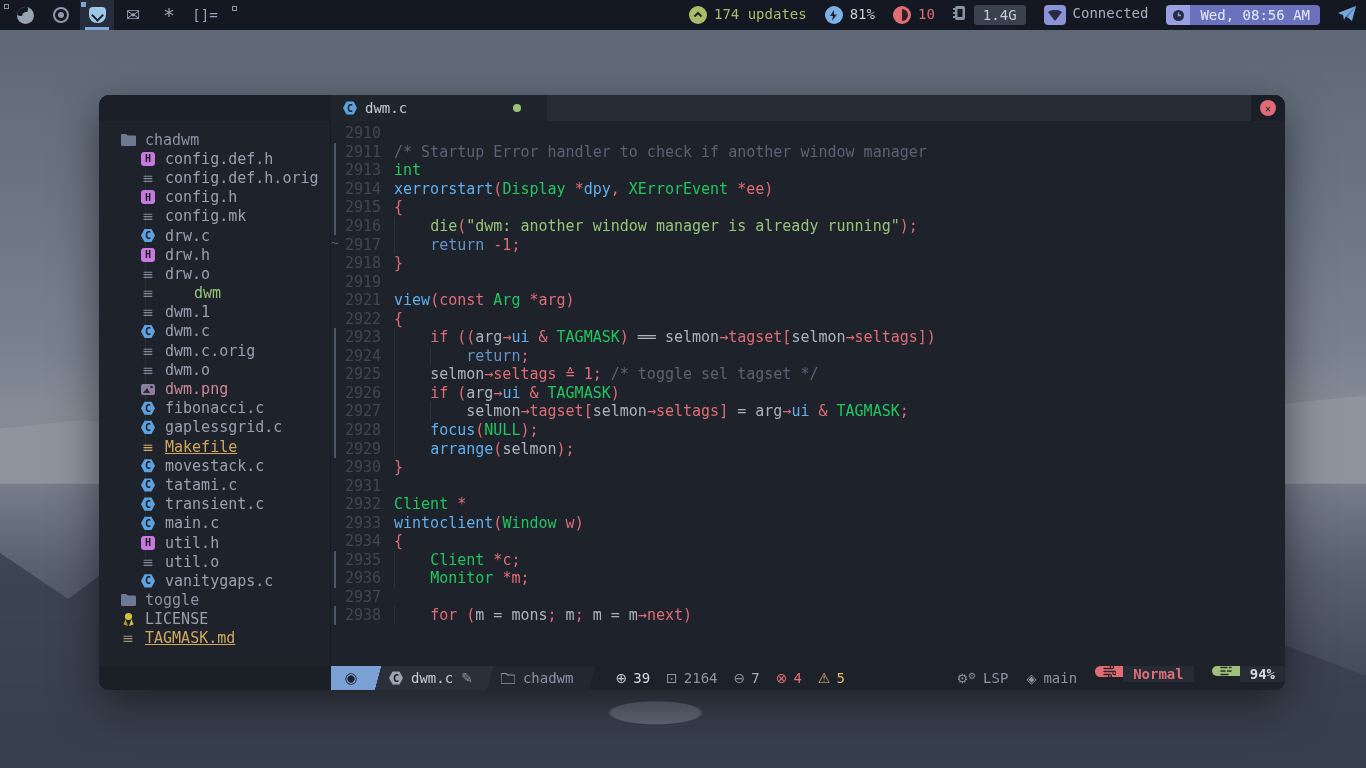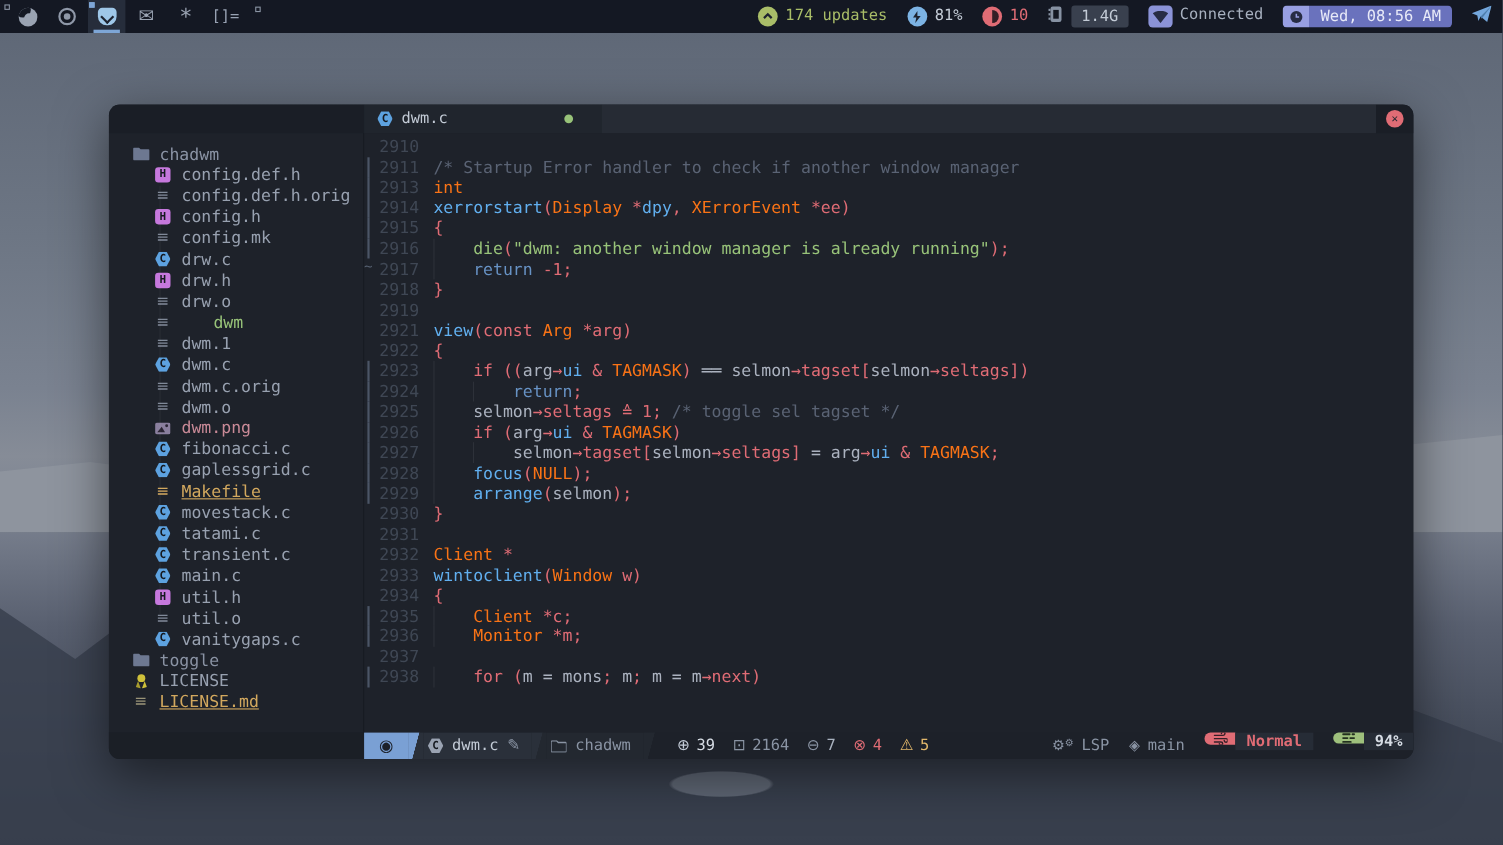--- a/index.html
+++ b/index.html
@@ -81,21 +81,21 @@
   
   .editor { flex:1; padding-top:3px; overflow:hidden; position:relative; font-size:15px; }
   .cl { height:18.55px; display:flex; align-items:center; white-space:pre; }
   .cl .sign { width:10px; flex:0 0 auto; position:relative; height:100%; color:#566070; font-size:13px; }
   .cl .sign .bar { position:absolute; left:3px; top:0; bottom:0; width:2px; background:#4b5566; }
   .cl .num { width:40px; flex:0 0 auto; text-align:right; color:#3f4754; margin-right:13px; }
   .cl.cur { background:rgba(255,255,255,.025); }
   .cl.cur .num { color:#d2d8e0; font-weight:bold; }
   .codetext { position:relative; flex:1; height:100%; display:flex; align-items:center; }
   .guide { position:absolute; top:0; bottom:0; width:1px; background:rgba(255,255,255,.07); }
-  .fg{color:#abb2bf} .cm{color:#5a6374} .ty{color:#f97316} .fn{color:#61afef} .bl{color:#61afef}
+  .fg{color:#abb2bf} .cm{color:#5a6374} .ty{color:#22c55e} .fn{color:#61afef} .bl{color:#61afef}
   .re{color:#e06c75} .pu{color:#e06c75} .st{color:#98c379} .gr{color:#98c379} .kw{color:#6792c4}
 
   
   .statusline { height:24px; flex:0 0 auto; background:#1d2129; display:flex; align-items:stretch; font-size:14px; color:#8a94a4; }
   .sl-treepad { width:232px; background:#1b1f26; flex:0 0 auto; }
   .sl-mode { width:40px; background:#7aa0d4; display:flex; align-items:center; justify-content:center; color:#1d2129; font-size:15px; }
   .sl-sep1 { width:14px; background:linear-gradient(105deg,#7aa0d4 49%,#2a303a 51%); }
   .sl-file { background:#2a303a; display:flex; align-items:center; gap:8px; padding:0 10px 0 4px; color:#c3cbd6; }
   .sl-sep2 { width:14px; background:linear-gradient(105deg,#2a303a 49%,#232830 51%); }
   .sl-dir { background:#232830; display:flex; align-items:center; gap:8px; padding:0 12px 0 4px; color:#8a94a4; }
@@ -396,21 +396,21 @@
                 <polygon points="2.5,7 5,14 0.5,12.5" fill="#a89c2e"></polygon>
                 <polygon points="8.5,7 10.5,12.5 6,14" fill="#cfc13a"></polygon>
               </svg>
             </span>
             <span class="">LICENSE</span>
           </div>
           <div class="trow d0">
             <span class="ticon">
               <span class="listicon" style="color:#9a9478">≡</span>
             </span>
-            <span class="lbl-yellow">LICENSE.md</span>
+            <span class="lbl-yellow">TAGMASK.md</span>
           </div>
         </div>
       <div class="editor" id="editor">
           <div class="cl"><span class="sign"></span><span class="num">2910</span><span class="codetext"></span></div>
           <div class="cl"><span class="sign"><span class="bar"></span></span><span class="num">2911</span><span class="codetext"><span class="cm">/* Startup Error handler to check if another window manager</span></span></div>
           <div class="cl"><span class="sign"><span class="bar"></span></span><span class="num">2913</span><span class="codetext"><span class="ty">int</span></span></div>
           <div class="cl"><span class="sign"><span class="bar"></span></span><span class="num">2914</span><span class="codetext"><span class="fn">xerrorstart</span><span class="pu">(</span><span class="ty">Display</span><span class="fg"> </span><span class="pu">*</span><span class="bl">dpy</span><span class="pu">, </span><span class="ty">XErrorEvent</span><span class="fg"> </span><span class="pu">*</span><span class="re">ee</span><span class="pu">)</span></span></div>
           <div class="cl"><span class="sign"><span class="bar"></span></span><span class="num">2915</span><span class="codetext"><span class="pu">{</span></span></div>
           <div class="cl"><span class="sign"><span class="bar"></span></span><span class="num">2916</span><span class="codetext"><span class="guide" style="left: 0px;"></span><span class="fg">    </span><span class="gr">die</span><span class="pu">(</span><span class="st">"dwm: another window manager is already running"</span><span class="pu">)</span><span class="pu">;</span></span></div>
           <div class="cl"><span class="sign">~</span><span class="num">2917</span><span class="codetext"><span class="guide" style="left: 0px;"></span><span class="fg">    </span><span class="kw">return</span><span class="fg"> </span><span class="re">-1</span><span class="pu">;</span></span></div>

